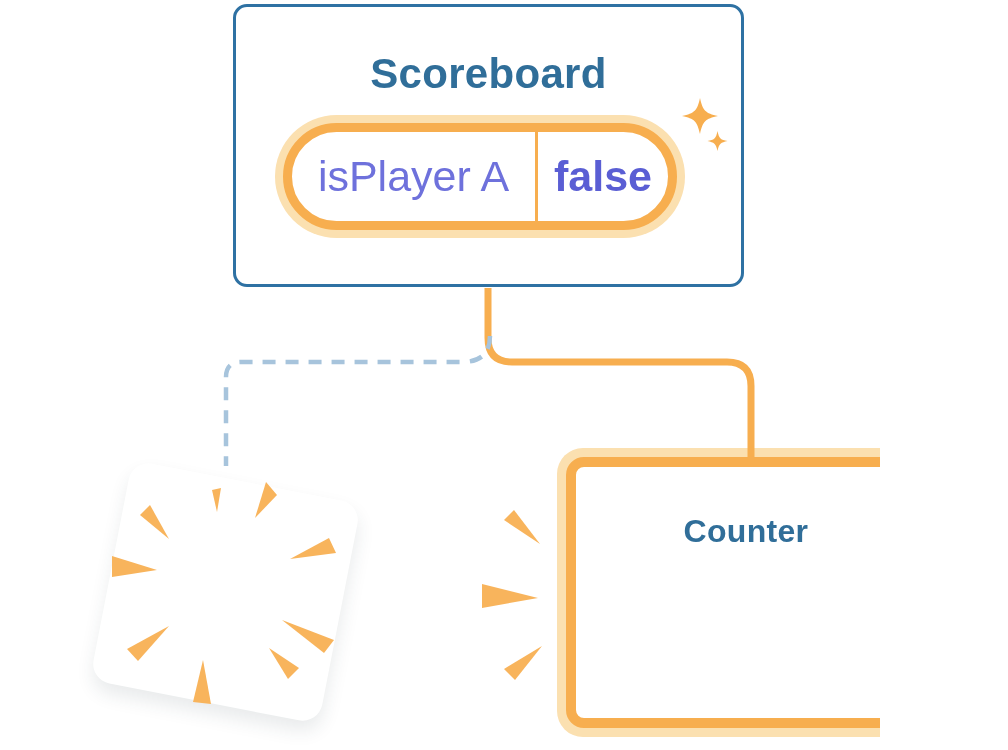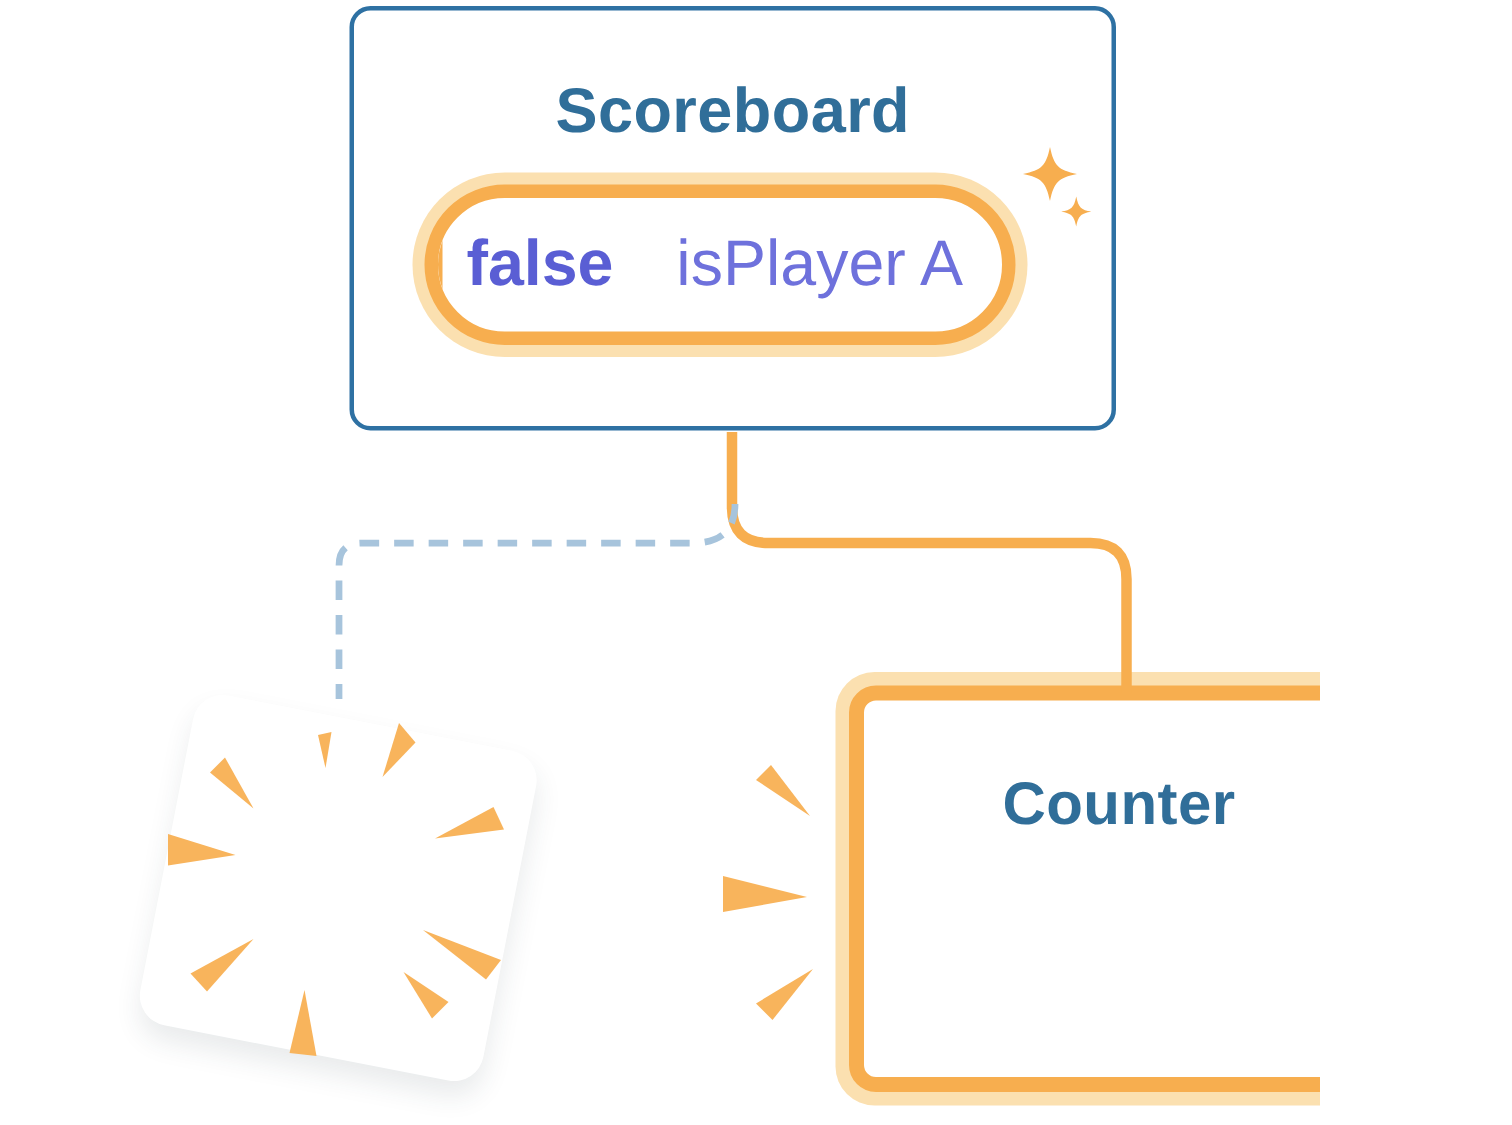--- a/index.html
+++ b/index.html
@@ -8,21 +8,21 @@
     font-family:"Liberation Sans", sans-serif;
   }
   .abs{position:absolute;box-sizing:border-box;}
 
   
   .sb-card{left:233px;top:4px;width:511px;height:283px;background:#fff;
     border:3px solid #2E71A3;border-radius:14px;}
   .title{color:#306E99;font-weight:600;text-align:center;line-height:1.05;
     letter-spacing:.3px;}
   .sb-title{left:233px;top:52px;width:511px;font-size:42px;}
-  .cnt-title{left:557px;top:515px;width:378px;font-size:40px;}
+  .cnt-title{left:557px;top:515px;width:378px;font-size:32px;}
 
   
   .sb-pill{left:275px;top:115px;width:410px;height:123px;background:#FBE0B0;
     border-radius:62px;padding:8px;}
   .sb-pill-inner{width:100%;height:100%;border:9px solid #F7AE4F;border-radius:54px;
     background:#fff;display:flex;overflow:hidden;box-sizing:border-box;}
   .cell{display:flex;align-items:center;justify-content:center;}
   .sb-name{flex:0 0 243px;font-size:43px;color:#6E71DC;}
   .sb-value{flex:1 1 auto;border-left:3px solid #F7AE4F;font-size:43px;
     font-weight:700;color:#5A5ED4;}
@@ -50,22 +50,22 @@
 </head>
 <body>
 
 <div class="canvas">
 
   <div class="abs sb-card"></div>
   <div class="abs title sb-title">Scoreboard</div>
 
   <div class="abs sb-pill">
     <div class="sb-pill-inner">
+      <div class="cell sb-name">isPlayer A</div>
       <div class="cell sb-value">false</div>
-      <div class="cell sb-name">isPlayer A</div>
     </div>
   </div>
 
   <div class="abs tilted-card"></div>
 
   <div class="abs cnt-card">
     <div class="cnt-card-inner"></div>
   </div>
   <div class="abs title cnt-title">Counter</div>
 

